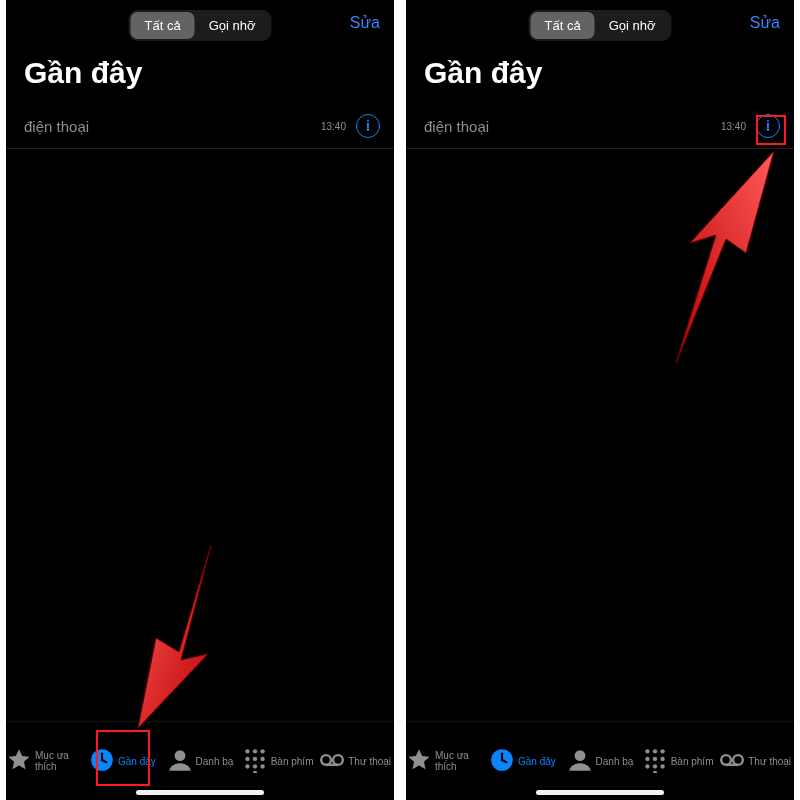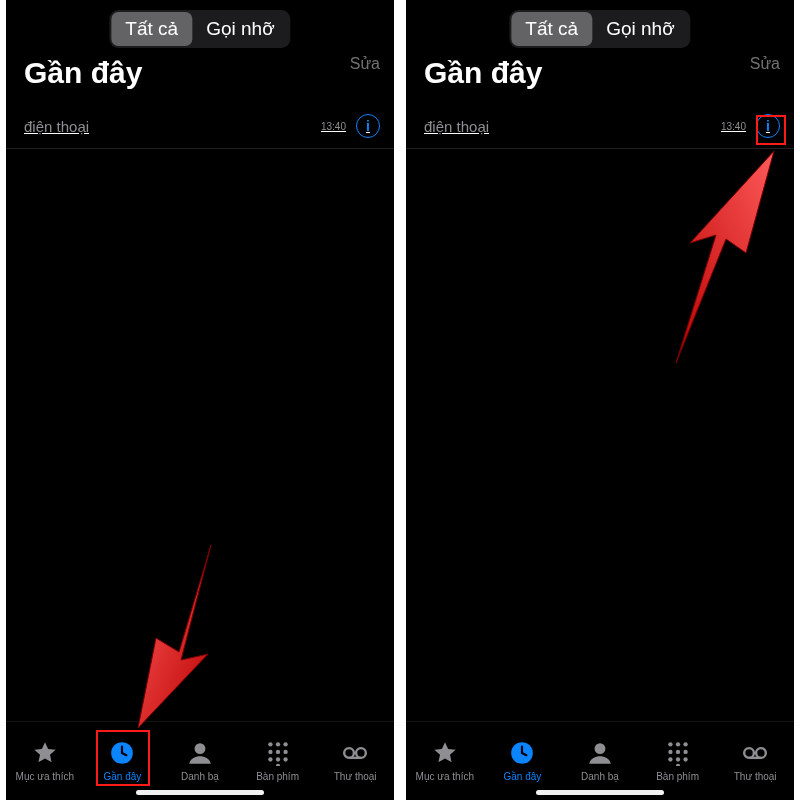--- a/index.html
+++ b/index.html
@@ -1,29 +1,29 @@
 <!DOCTYPE html>
 <html><head>
 <meta charset="utf-8">
 <style>
   html,body{margin:0;padding:0;background:#fff;font-family:-apple-system, "Helvetica Neue", Arial, sans-serif;}
   .stage{width:800px;height:800px;display:flex;gap:12px;justify-content:center;align-items:flex-start;background:#fff;}
   .phone{width:388px;height:800px;background:#000;color:#fff;position:relative;overflow:hidden;}
   .topbar{position:relative;height:46px;}
   .segwrap{position:absolute;left:50%;top:10px;transform:translateX(-50%);display:flex;background:#1c1c1e;border-radius:9px;padding:2px;}
-  .seg{font-size:19px;padding:6px 14px;border-radius:7px;color:#fff;cursor:pointer;}
+  .seg{font-size:13px;padding:6px 14px;border-radius:7px;color:#fff;cursor:pointer;}
   .seg.active{background:#636366;}
-  .edit{position:absolute;right:14px;top:14px;color:#737373;font-size:16px;margin-top:41px;}
+  .edit{position:absolute;right:14px;top:14px;color:#3b82f6;font-size:16px;}
   .title{font-size:30px;font-weight:700;color:#fff;padding:10px 18px 14px 18px;}
-  .row{display:flex;align-items:center;padding:10px 14px 10px 18px;border-bottom:1px solid rgba(255,255,255,0.12);text-decoration:underline;}
+  .row{display:flex;align-items:center;padding:10px 14px 10px 18px;border-bottom:1px solid rgba(255,255,255,0.12);}
   .row .name{flex:1;color:#8e8e93;font-size:15px;}
   .row .time{color:#8e8e93;font-size:10px;margin-right:10px;}
   .info{width:22px;height:22px;border:1.6px solid #0a84ff;border-radius:50%;display:flex;align-items:center;justify-content:center;color:#0a84ff;font-size:14px;font-weight:600;line-height:1;}
   .tabbar{position:absolute;left:0;right:0;bottom:0;height:78px;display:flex;border-top:1px solid rgba(255,255,255,0.08);background:#000;}
-  .tab{flex:1;display:flex;flex-direction:column;align-items:center;justify-content:center;gap:3px;color:#8e8e93;font-size:10px;padding-bottom:0;}
+  .tab{flex:1;display:flex;flex-direction:row;align-items:center;justify-content:center;gap:3px;color:#8e8e93;font-size:10px;padding-bottom:0;}
   .tab.active{color:#0a84ff;}
   .tab svg{width:26px;height:26px;}
   .homebar{position:absolute;bottom:5px;left:50%;transform:translateX(-50%);width:128px;height:5px;border-radius:3px;background:#fff;opacity:.95;}
   
   .ann-box{position:absolute;border:2px solid #ff1a1a;box-sizing:border-box;pointer-events:none;}
   .arrow{position:absolute;pointer-events:none;}
 </style>
 </head>
 <body>
 

